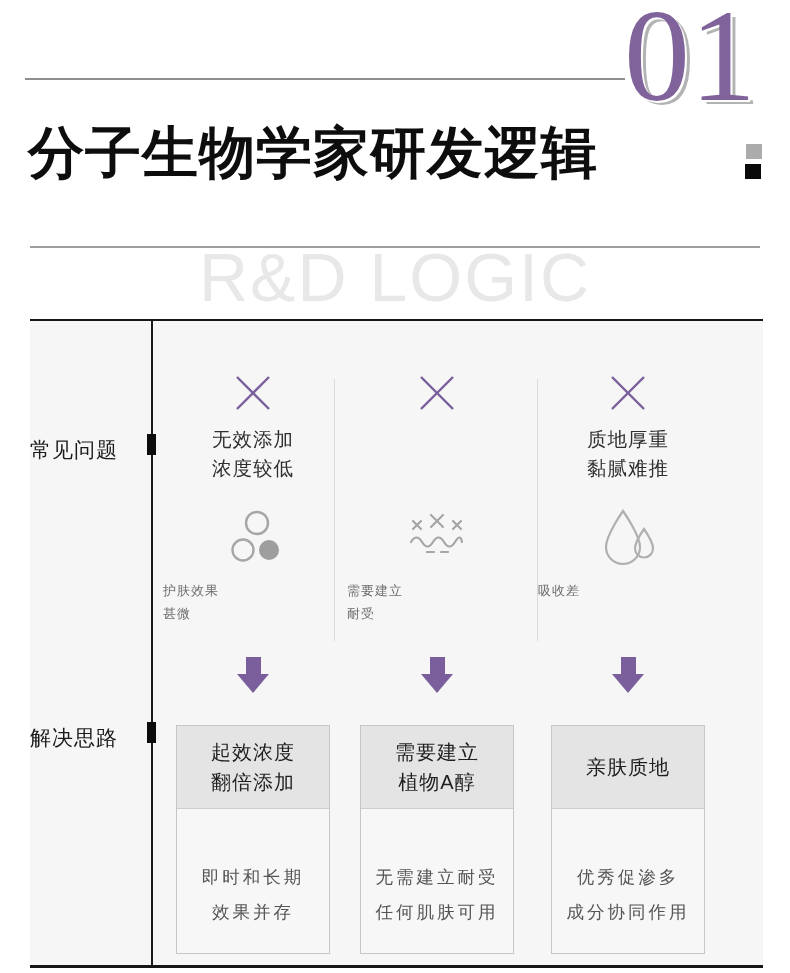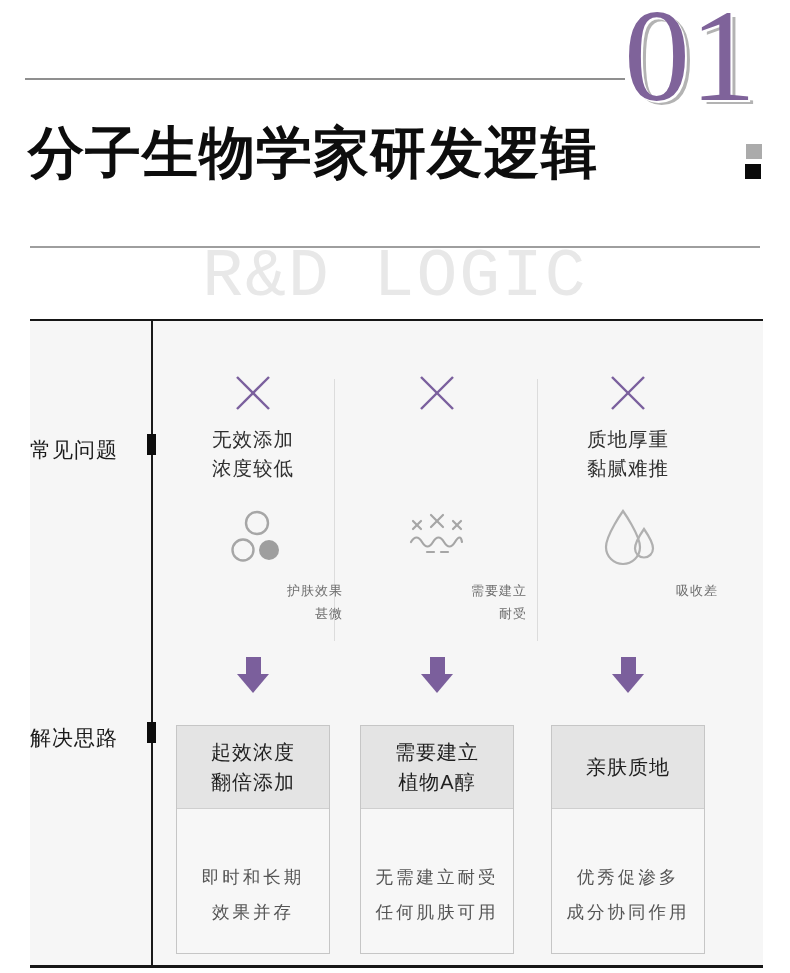--- a/index.html
+++ b/index.html
@@ -12,21 +12,21 @@
            font-family:"Liberation Serif","DejaVu Serif",serif;
            font-size:132px;line-height:1;color:#7f639a;
            text-shadow:2px 2px 0 #ffffff,5px 4px 0 #b3b3b3;}
   .page-title{position:absolute;left:28px;top:116px;width:660px;
               font-size:56px;font-weight:700;color:#0d0d0d;letter-spacing:1px;white-space:nowrap;}
   .sq{position:absolute;width:16px;height:15px;}
   .sq-gray{left:746px;top:144px;background:#ababab;}
   .sq-black{left:745px;top:164px;background:#0a0a0a;}
   .mid-line{position:absolute;left:30px;top:246px;width:730px;height:2px;background:#9e9e9e;}
   .watermark{position:absolute;left:0;top:243px;width:790px;text-align:center;
-             font-family:Liberation Mono, monospace;
+             font-family:Liberation Sans, sans-serif;
              font-size:68px;line-height:1;color:#e8e8e8;letter-spacing:2px;}
 
   
   .panel{position:absolute;left:30px;top:319px;width:733px;height:649px;box-sizing:border-box;
          background:#f6f6f6;border-top:2px solid #161616;border-bottom:3px solid #161616;}
   .v-line{position:absolute;left:121px;top:0;bottom:0;width:2px;background:#1a1a1a;}
   .row-label{position:absolute;left:0;width:121px;
              font-size:21px;color:#1b1b1b;letter-spacing:1px;}
   .row-label.r1{top:115px;}
   .row-label.r2{top:403px;}
@@ -37,21 +37,21 @@
   .divider.d1{left:304px;}
   .divider.d2{left:507px;}
 
   
   .col{position:absolute;top:16px;width:180px;height:649px;}
   .col.c1{left:133px;} .col.c2{left:317px;} .col.c3{left:508px;}
   .x-icon{position:absolute;left:72px;top:37px;}
   .problem{position:absolute;left:0;top:88px;width:180px;text-align:center;white-space:pre-line;
            font-size:19.5px;line-height:29px;color:#2f2f2f;font-weight:500;letter-spacing:1px;}
   .symbol{position:absolute;left:58px;top:170px;}
-  .caption{position:absolute;left:0;top:242px;width:180px;text-align:right;white-space:pre-line;
+  .caption{position:absolute;left:0;top:242px;width:180px;text-align:left;white-space:pre-line;
            font-size:13px;line-height:23px;color:#6e6e6e;letter-spacing:1px;}
   .arrow{position:absolute;left:74px;top:320px;width:32px;display:flex;flex-direction:column;align-items:center;}
   .arrow .shaft{width:15px;height:17px;background:#7b5f9c;}
   .arrow .head{width:0;height:0;border-left:16px solid transparent;border-right:16px solid transparent;
                border-top:19px solid #7b5f9c;}
   .solution-box{position:absolute;left:13px;top:388px;width:154px;height:229px;box-sizing:border-box;
                 border:1px solid #c6c6c6;background:#f7f7f7;}
   .sol-header{height:82px;background:#e4e4e4;border-bottom:1px solid #cfcfcf;
               display:flex;align-items:center;justify-content:center;text-align:center;white-space:pre-line;
               font-size:20px;line-height:30px;color:#1f1f1f;font-weight:500;letter-spacing:1px;}

